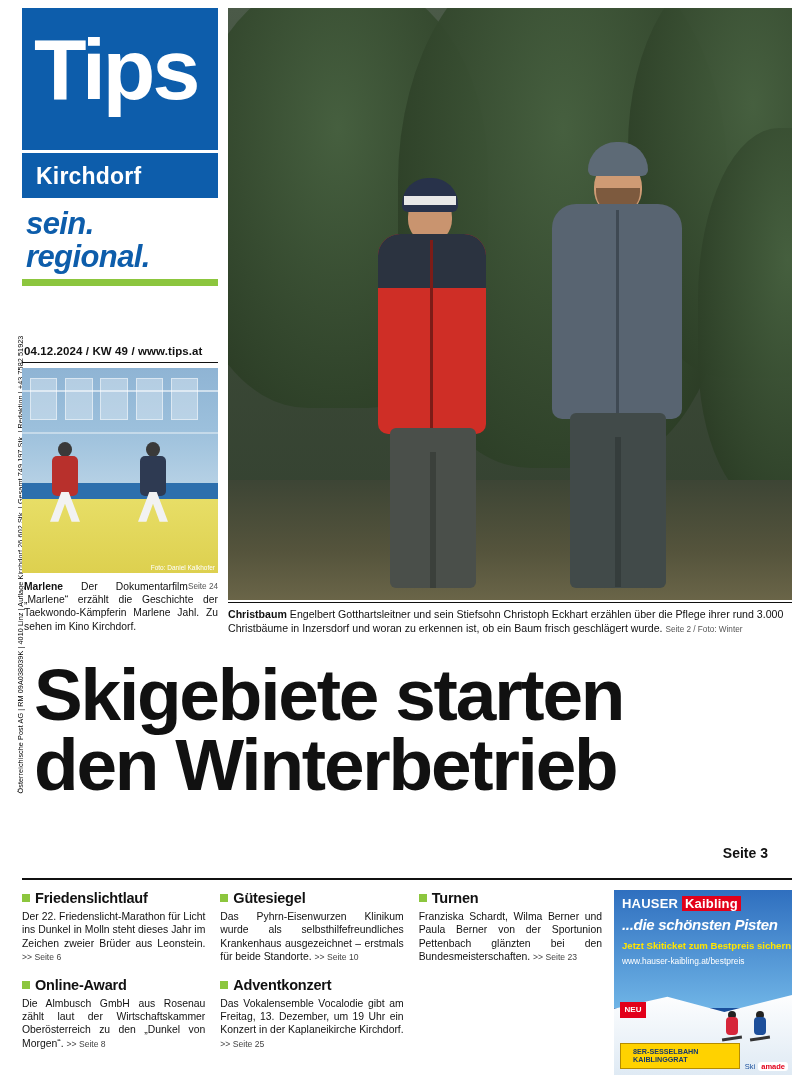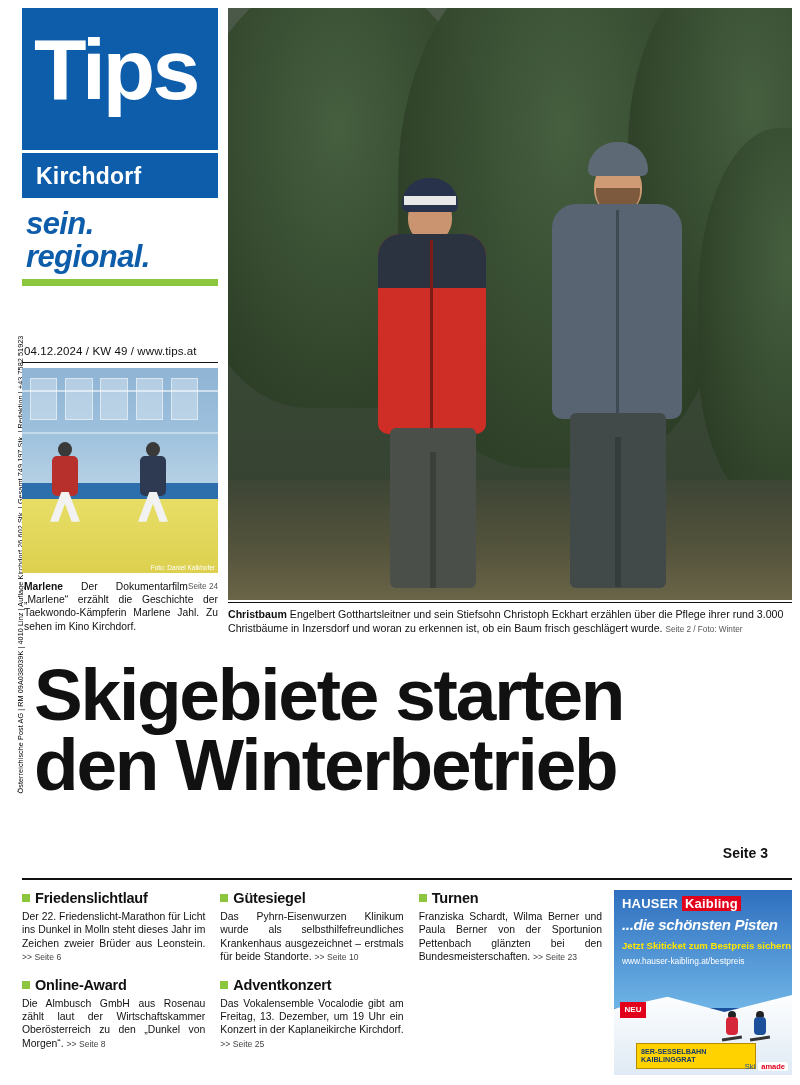--- a/index.html
+++ b/index.html
@@ -93,21 +93,21 @@
   .greenline {
     position: absolute;
     left: 22px; top: 279px;
     width: 196px; height: 7px;
     background: #8cc63e;
   }
   .issue-line {
     position: absolute;
     left: 24px; top: 345px;
     font-size: 11.5px;
-    font-weight: normal;
+    font-weight: bold;
     color: #111;
     letter-spacing: 0.1px;
   }
   .hr-thin {
     position: absolute;
     left: 22px; top: 362px;
     width: 196px; height: 1px;
     background: #111;
   }
 
@@ -344,25 +344,25 @@
     position: absolute; left: 8px; top: 66px;
     font-size: 8.4px; color: #ffffff;
   }
   .ad-badge {
     position: absolute; left: 6px; top: 112px;
     width: 26px; height: 16px; background: #e2001a;
     color: #fff; font-size: 8px; font-weight: bold;
     text-align: center; line-height: 16px;
   }
   .ad-lift {
-    position: absolute; left: 22px; bottom: 6px;
+    position: absolute; left: 6px; bottom: 6px;
     width: 120px; height: 26px; background: #ffd200;
     border: 1px solid #b58c00;
     color: #183a6b; font-size: 7.2px; font-weight: bold;
-    line-height: 8px; padding: 4px 4px;
+    line-height: 8px; padding: 4px 12px;
   }
   .ad-skier {
     position: absolute; bottom: 30px;
     width: 12px; height: 34px;
   }
   .ad-s1 { right: 54px; }
   .ad-s2 { right: 26px; }
   .ad-sk-body { position: absolute; left: 0; top: 6px; width: 12px; height: 18px; background: #d6263a; border-radius: 4px; }
   .ad-s2 .ad-sk-body { background: #1d4f9b; }
   .ad-sk-head { position: absolute; left: 2px; top: 0; width: 8px; height: 8px; background: #222; border-radius: 50%; }

